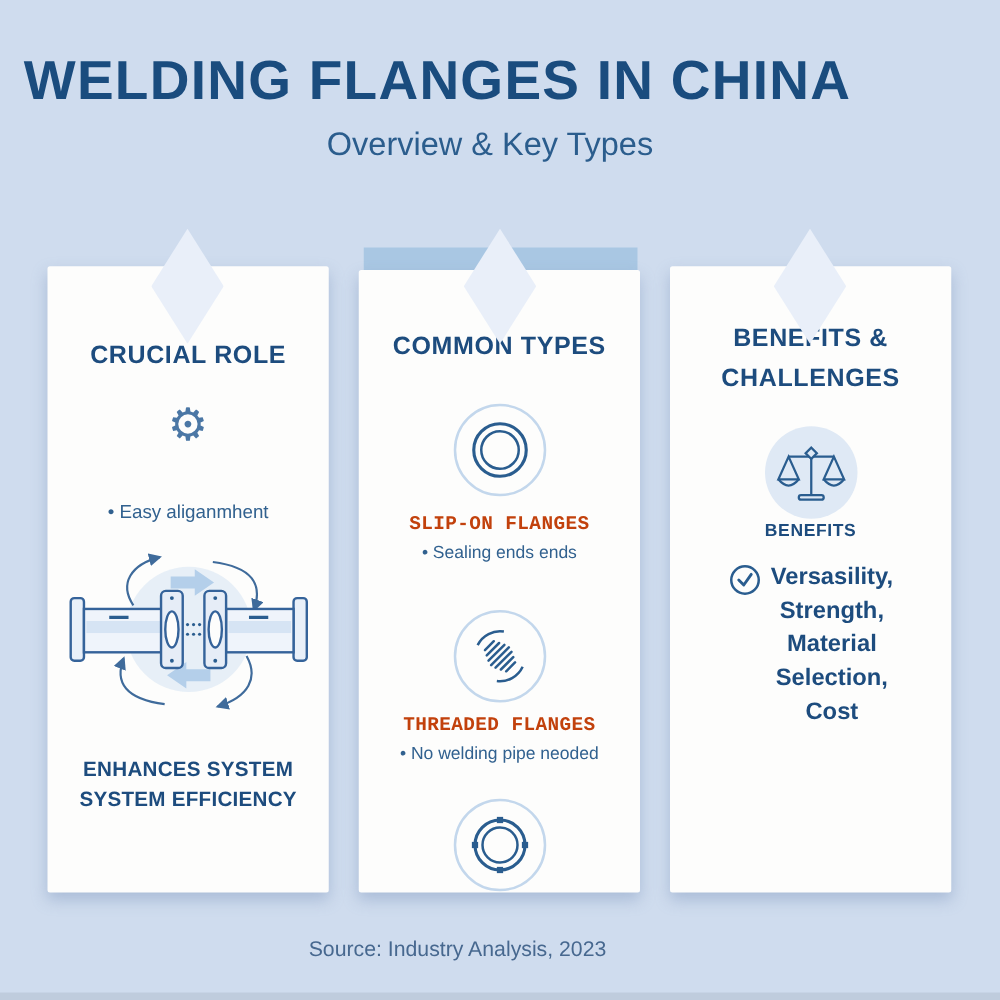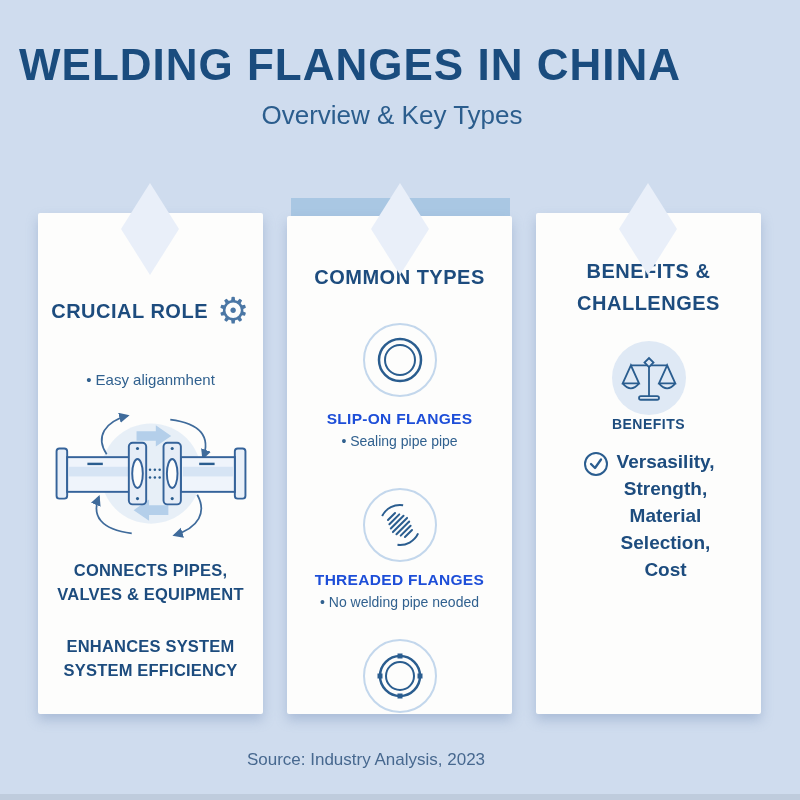--- a/index.html
+++ b/index.html
@@ -42,24 +42,24 @@
   .card-header{
     font-size:20px;font-weight:bold;letter-spacing:.5px;color:#1d4c7e;
     text-align:center;line-height:1.5;
   }
   .pre{white-space:pre-line;}
   .bullet{font-size:15px;color:#31618f;}
   .statement{
     font-size:16.5px;font-weight:bold;color:#1d4c7e;text-align:center;
     line-height:1.45;letter-spacing:.2px;
   }
-  .type-name{font-size:15.5px;font-weight:bold;color:#1d4ed8;letter-spacing:.3px;}
+  .type-name{font-size:15.5px;font-weight:bold;color:#c2410c;letter-spacing:.3px;font-family:Liberation Mono, monospace;}
   .type-bullet{font-size:14px;color:#31618f;}
   
-  .card1 .card-header{margin-top:80px;display:flex;align-items:center;gap:9px;}
+  .card1 .card-header{margin-top:56px;display:flex;align-items:center;gap:24px;flex-direction:column;}
   .gear{font-family:"DejaVu Sans", sans-serif;font-size:36px;line-height:1;color:#4b77a5;font-weight:normal;}
   .card1 .bullet{margin-top:42px;}
   .illus{margin-top:14px;}
   .card1 .statement.s1{margin-top:12px;}
   .card1 .statement.s2{margin-top:28px;}
   
   .card2 .card-header{margin-top:46px;}
   .icon-circle{display:block;}
   .card2 .ic1{margin-top:30px;}
   .card2 .type-name.n1{margin-top:12px;}
@@ -149,36 +149,34 @@
           <circle cx="132" cy="100" r="1.6"></circle>
         <circle cx="109" cy="70" r="1.3"></circle>
           <circle cx="114" cy="70" r="1.3"></circle>
           <circle cx="119" cy="70" r="1.3"></circle>
         <circle cx="109" cy="78" r="1.3"></circle>
           <circle cx="114" cy="78" r="1.3"></circle>
           <circle cx="119" cy="78" r="1.3"></circle>
       </g>
     </svg>
 
-    <div class="statement s1 pre">CONNECTS PIPES,
-VALVES &amp; EQUIPMENT</div>
     <div class="statement s2 pre">ENHANCES SYSTEM
 SYSTEM EFFICIENCY</div>
   </section>
 
   <section class="card card2">
     <div class="card-header">COMMON TYPES</div>
 
     <svg class="icon-circle ic1" width="76" height="76" viewBox="0 0 76 76">
       <circle cx="38" cy="38" r="36" fill="#fdfdfc" stroke="#c3d7ec" stroke-width="2"></circle>
       <circle cx="38" cy="38" r="21" fill="none" stroke="#2a5d8f" stroke-width="2.5"></circle>
       <circle cx="38" cy="38" r="15" fill="none" stroke="#2a5d8f" stroke-width="2"></circle>
     </svg>
     <div class="type-name n1">SLIP-ON FLANGES</div>
-    <div class="type-bullet b1">• Sealing pipe pipe</div>
+    <div class="type-bullet b1">• Sealing ends ends</div>
 
     <svg class="icon-circle ic2" width="76" height="76" viewBox="0 0 76 76">
       <circle cx="38" cy="38" r="36" fill="#fdfdfc" stroke="#c3d7ec" stroke-width="2"></circle>
       <circle cx="38" cy="38" r="20" fill="none" stroke="#2a5d8f" stroke-width="2" stroke-dasharray="25 38" transform="rotate(25 38 38)"></circle>
       <g transform="rotate(45 38 38)" stroke="#2a5d8f" stroke-width="2" stroke-linecap="round">
         <line x1="26" y1="33" x2="26" y2="43"></line>
         <line x1="30" y1="31" x2="30" y2="45"></line>
         <line x1="34" y1="29" x2="34" y2="47"></line>
         <line x1="38" y1="28" x2="38" y2="48"></line>
         <line x1="42" y1="29" x2="42" y2="47"></line>

